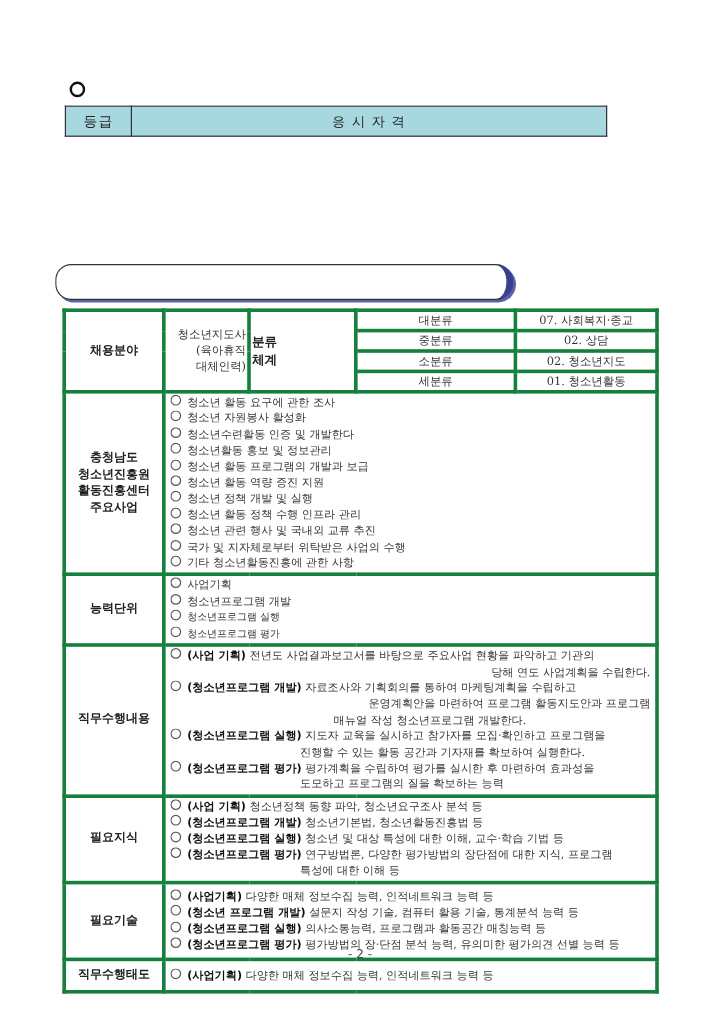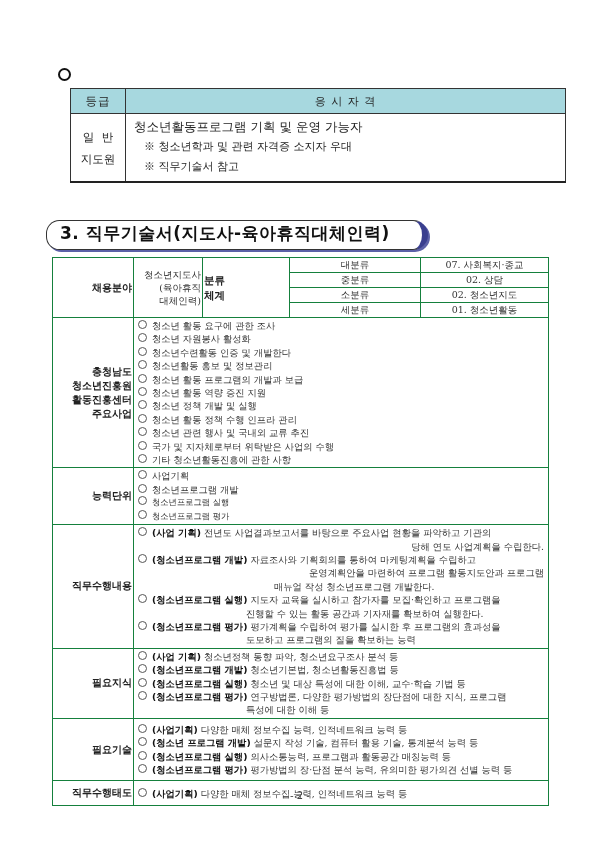--- a/index.html
+++ b/index.html
@@ -3,40 +3,40 @@
 <meta charset="utf-8">
 <style>
   html, body { margin:0; padding:0; background:#fff; }
   body { width:600px; height:848px; position:relative; overflow:hidden;
          font-family:"DejaVu Serif","Liberation Serif",serif; color:#222; }
   .sec-title { position:absolute; left:58px; top:68px; font-size:12.5px; font-weight:bold;
                font-family:"DejaVu Sans","Liberation Sans",sans-serif; letter-spacing:0.5px; }
   .sec-title .bullet { display:inline-block; width:9px; height:9px; border:2px solid #111;
                        border-radius:50%; vertical-align:-1px; margin-right:5px; }
   table { border-collapse:collapse; }
-  .qual { position:absolute; left:70px; top:88px; width:496px; font-size:11px; }
+  .qual { position:absolute; left:54px; top:88px; width:452px; font-size:11px; }
   .qual td, .qual th { border:1px solid #333; }
   .qual th { background:#a7d8df; font-weight:normal; height:22px; font-size:11px; letter-spacing:1px; }
   .qual .grade { width:52px; text-align:center; line-height:22px; font-size:11.5px; }
   .qual .content { padding:3px 8px 4px 8px; line-height:20px; }
   .qual .main-line { font-size:12.5px; }
   .qual .note { padding-left:10px; font-size:11px; }
   .qual tr.bottom td { border-bottom:2px solid #222; }
 
   .banner { position:absolute; left:46px; top:218px; width:400px; height:34px; }
   .banner .shape { position:absolute; left:0; top:2px; width:375px; height:28px;
                    border:1.5px solid #333; border-radius:16px 18px 18px 16px;
                    border-right:6px solid #3a3f8f; background:#fff;
                    box-shadow:2px 2px 0 #5c61a8; }
   .banner .text { position:absolute; left:14px; top:4px; font-size:17px; font-weight:bold;
                   font-family:"DejaVu Sans","Liberation Sans",sans-serif; color:#111; letter-spacing:0.5px; }
 
   .duty { position:absolute; left:52px; top:257px; width:497px; font-size:9.5px; }
-  .duty td { border:1px solid #15803d; vertical-align:middle; }
-  .duty .label { width:78px; text-align:right; font-weight:bold; font-size:10px; line-height:14px;
+  .duty td { border:3px solid #15803d; vertical-align:middle; }
+  .duty .label { width:78px; text-align:center; font-weight:bold; font-size:10px; line-height:14px;
                  font-family:"DejaVu Sans","Liberation Sans",sans-serif; }
   .duty .c2 { width:66px; text-align:right; font-size:9.5px; line-height:13px; color:#333; }
   .duty .c3 { width:84px; font-weight:bold; font-size:10.5px; line-height:15px;
               font-family:"DejaVu Sans","Liberation Sans",sans-serif; }
   .duty .c4 { width:130px; text-align:center; height:14px; padding:0; font-size:9.5px; color:#333; }
   .duty .c5 { text-align:center; height:14px; padding:0; font-size:9.5px; color:#333; }
   .duty .list { padding:1px 4px; line-height:13.4px; font-size:9.3px; color:#333;margin-top:35px; }
   .duty .list div { white-space:nowrap; overflow:hidden; }
   .duty .list .o { display:inline-block; width:7px; height:7px; border:1px solid #555; border-radius:50%;
                    margin-right:5px; vertical-align:0px; }
@@ -53,37 +53,25 @@
 <div class="sec-title">
   <span class="bullet"></span>
 </div>
 
 <table class="qual">
   <tbody>
       <tr>
     <th class="grade">등급</th>
     <th>응 시 자 격</th>
   </tr>
-  <tr class="bottom">
-    <td class="grade">
-      <div style="white-space:pre">일  반</div>
-      <div>지도원</div>
-    </td>
-    <td class="content">
-      <div class="main-line">청소년활동프로그램 기획 및 운영 가능자</div>
-      <div class="note">※ 청소년학과 및 관련 자격증 소지자 우대</div>
-      <div class="note">※ 직무기술서 참고</div>
-    </td>
-  </tr>
 </tbody>
   </table>
 
 <div class="banner">
   <div class="shape"></div>
-  <div class="text">3. 직무기술서(지도사-육아휴직대체인력)</div>
 </div>
 
 <table class="duty">
   <tbody>
       <tr>
     <td class="label" rowspan="4">채용분야</td>
     <td class="c2" rowspan="4">
       <div>청소년지도사</div>
       <div>(육아휴직</div>
       <div>대체인력)</div>
@@ -143,21 +131,21 @@
   <tr>
     <td class="label">직무수행내용</td>
     <td class="list" colspan="4">
       <div><span class="o"></span><b>(사업 기획)</b> <span>전년도 사업결과보고서를 바탕으로 주요사업 현황을 파악하고 기관의</span></div>
       <div class="cont-c" style="padding-left:60px;text-align:right">당해 연도 사업계획을 수립한다.</div>
       <div><span class="o"></span><b>(청소년프로그램 개발)</b> <span>자료조사와 기획회의를 통하여 마케팅계획을 수립하고</span></div>
       <div class="cont">운영계획안을 마련하여 프로그램 활동지도안과 프로그램</div>
       <div style="padding-left:136px">매뉴얼 작성 청소년프로그램 개발한다.</div>
       <div><span class="o"></span><b>(청소년프로그램 실행)</b> <span>지도자 교육을 실시하고 참가자를 모집·확인하고 프로그램을</span></div>
       <div style="padding-left:108px">진행할 수 있는 활동 공간과 기자재를 확보하여 실행한다.</div>
-      <div><span class="o"></span><b>(청소년프로그램 평가)</b> <span>평가계획을 수립하여 평가를 실시한 후 프로그램의 효과성을</span></div>
+      <div><span class="o"></span><b>(청소년프로그램 평가)</b> <span>평가계획을 수립하여 평가를 실시한 후 마련하여 효과성을</span></div>
       <div style="padding-left:108px">도모하고 프로그램의 질을 확보하는 능력</div>
     </td>
   </tr>
 
   <tr>
     <td class="label">필요지식</td>
     <td class="list" colspan="4">
       <div><span class="o"></span><b>(사업 기획)</b> <span>청소년정책 동향 파악, 청소년요구조사 분석 등</span></div>
       <div><span class="o"></span><b>(청소년프로그램 개발)</b> <span>청소년기본법, 청소년활동진흥법 등</span></div>
       <div><span class="o"></span><b>(청소년프로그램 실행)</b> <span>청소년 및 대상 특성에 대한 이해, 교수·학습 기법 등</span></div>

